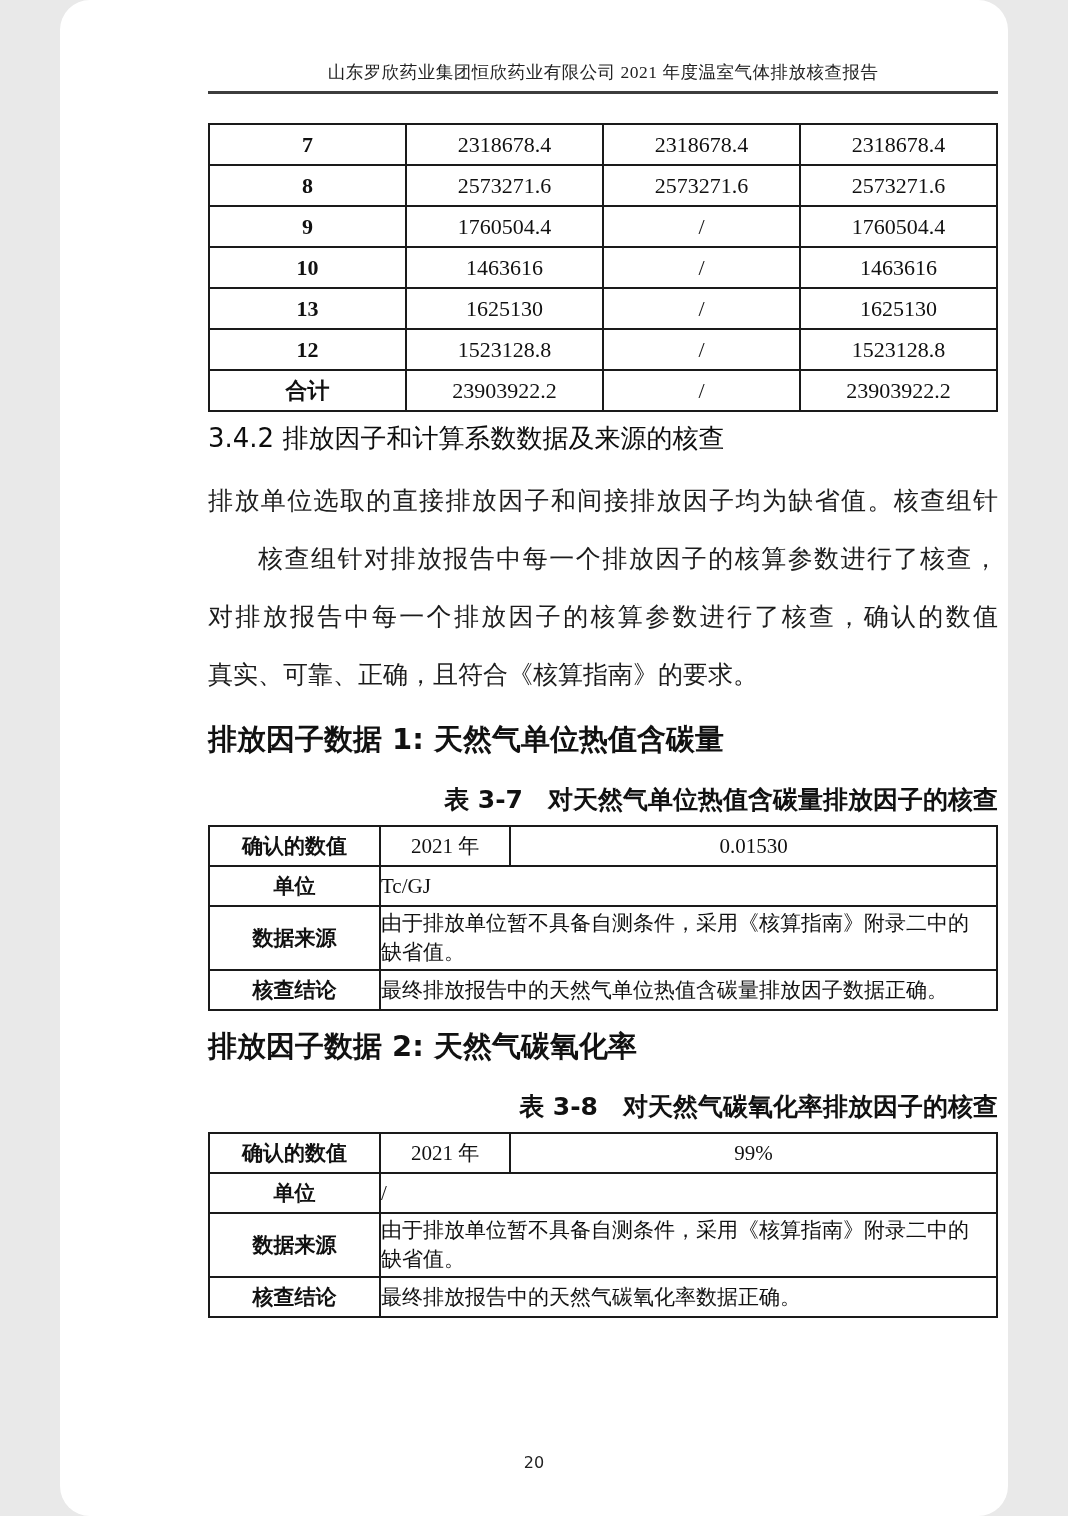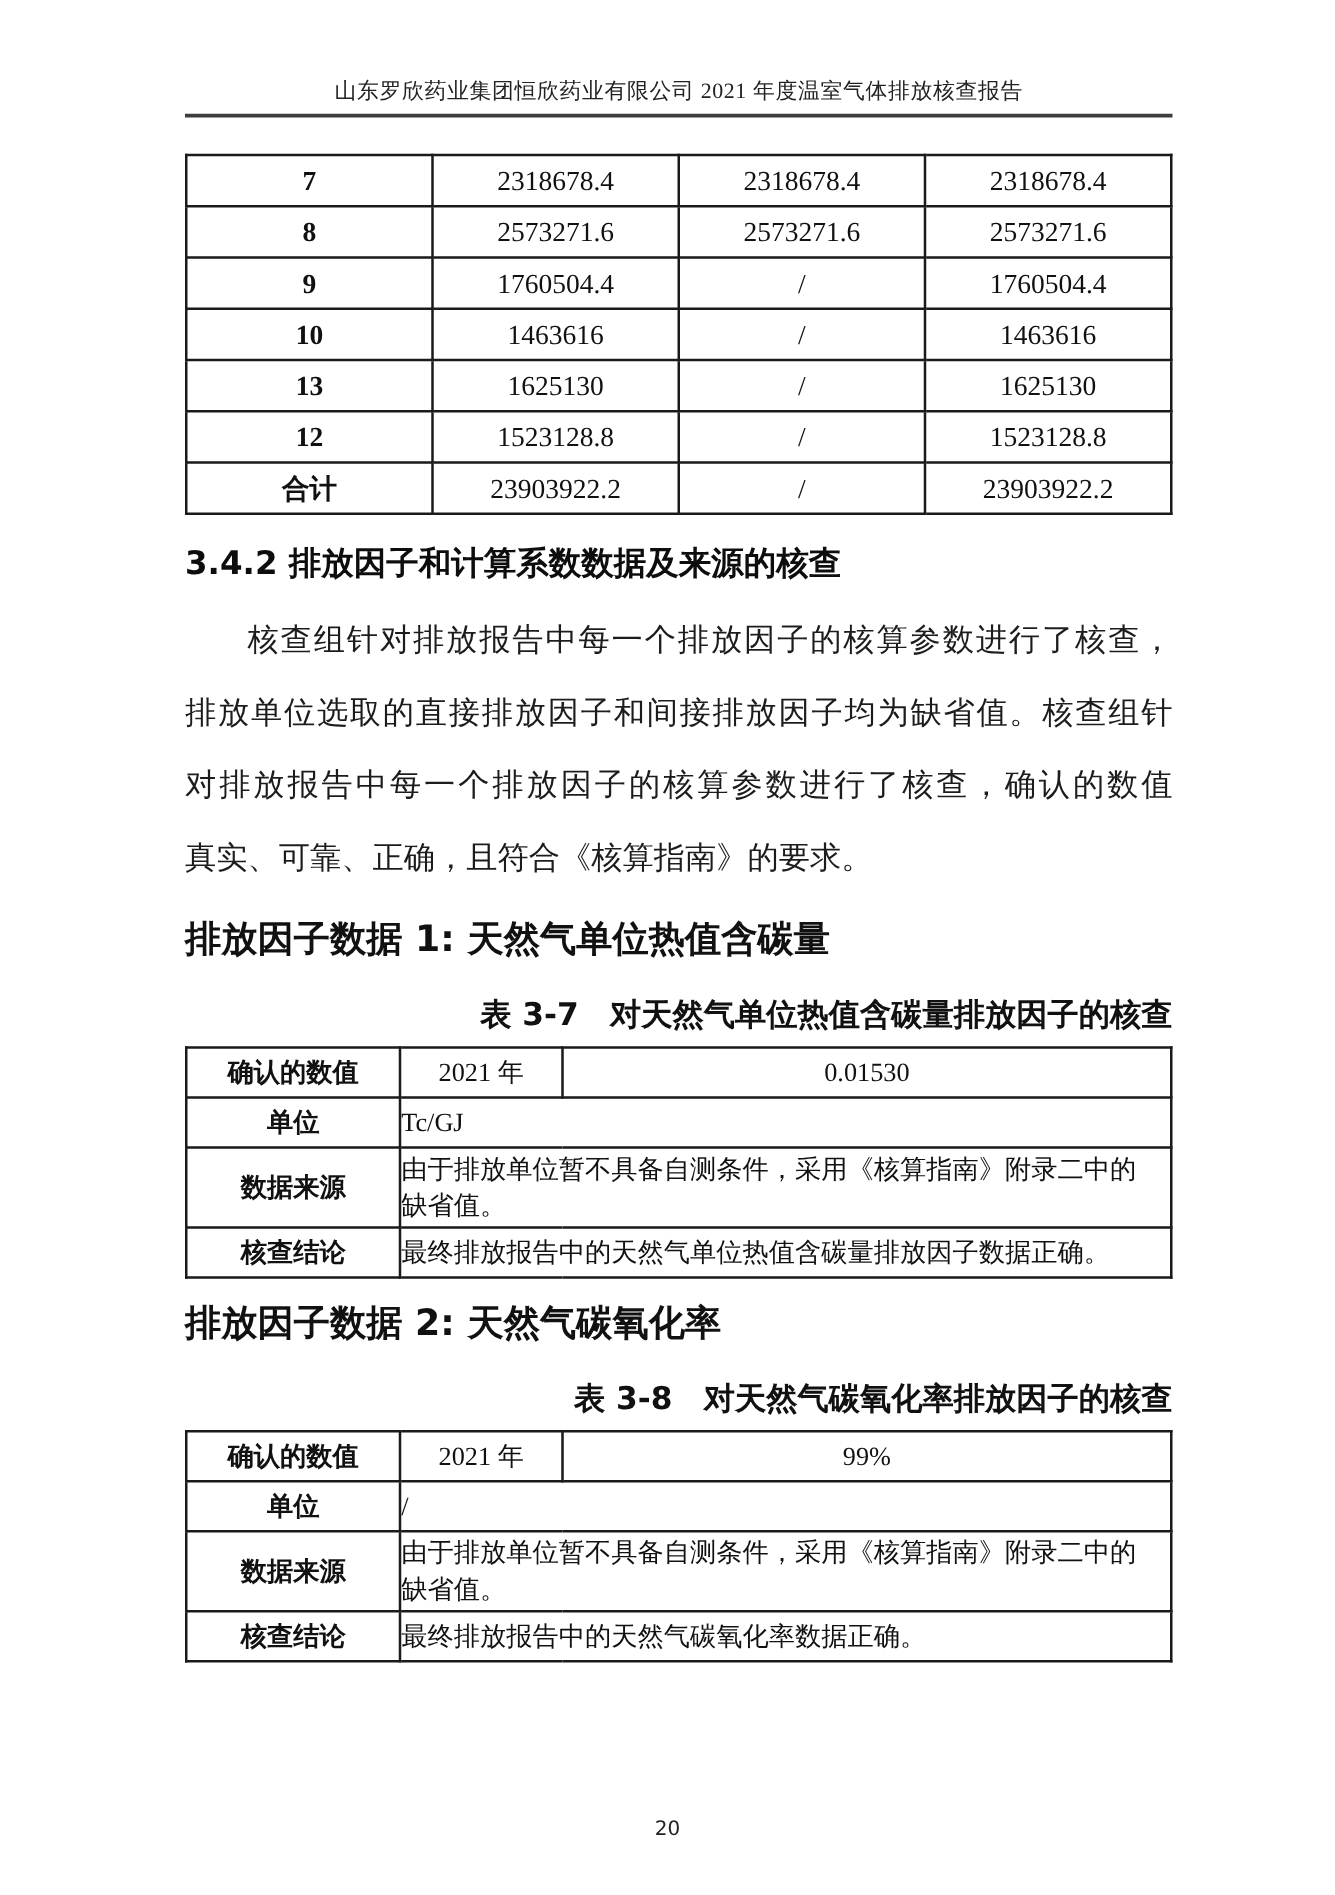--- a/index.html
+++ b/index.html
@@ -1,24 +1,25 @@
 <!DOCTYPE html>
 <html><head>
 <meta charset="utf-8">
 <style>
   * { margin:0; padding:0; box-sizing:border-box; }
   html,body { background:#e9e9e9; }
   .page {
     position:relative;
-    width:1068px; height:1516px;
+    width:948px; height:1516px;
     margin:0 auto;
     background:#ffffff;
     color:#111;
     font-family:"Liberation Serif","DejaVu Serif",serif;
     overflow:hidden;
+    border-radius:30px;
   }
   .content { width:790px; margin:0 auto; margin-left:148px; }
 
   
   .header {
     padding-top:60px;
     padding-bottom:7px;
     border-bottom:3px solid #3d3d3d;
     text-align:center;
   }
@@ -41,23 +42,23 @@
     border:2px solid #1a1a1a;
     height:41px;
     text-align:center;
     vertical-align:middle;
     font-size:22px;
   }
   .monthly-table td.rowhead { font-weight:bold; }
 
   
   .section-heading {
-    margin-top:21px;
-    font-family:"DejaVu Sans","Liberation Sans",sans-serif;
-    font-weight:bold;
+    margin-top:9px;
+    font-family:"DejaVu Sans","Liberation Sans",sans-serif;
+    font-weight:normal;
     font-size:26px;
     color:#0d0d0d;
   }
 
   
   .paragraph { margin-top:16px; }
   .para-line {
     font-size:25px;
     line-height:58px;
     height:58px;
@@ -175,22 +176,22 @@
           <td>23903922.2</td>
           <td>/</td>
           <td>23903922.2</td>
         </tr>
       </tbody>
     </table>
 
     <div class="section-heading">3.4.2 排放因子和计算系数数据及来源的核查</div>
 
     <div class="paragraph">
+      <div class="para-line">排放单位选取的直接排放因子和间接排放因子均为缺省值。核查组针</div>
       <div class="para-line para-line--indent">核查组针对排放报告中每一个排放因子的核算参数进行了核查，</div>
-      <div class="para-line">排放单位选取的直接排放因子和间接排放因子均为缺省值。核查组针</div>
       <div class="para-line">对排放报告中每一个排放因子的核算参数进行了核查，确认的数值</div>
       <div class="para-line para-line--last">真实、可靠、正确，且符合《核算指南》的要求。</div>
     </div>
 
     <div class="factor-heading">排放因子数据 1: 天然气单位热值含碳量</div>
 
     <div class="table-caption">表 3-7　对天然气单位热值含碳量排放因子的核查</div>
 
     <table class="factor-table">
       <tbody>

